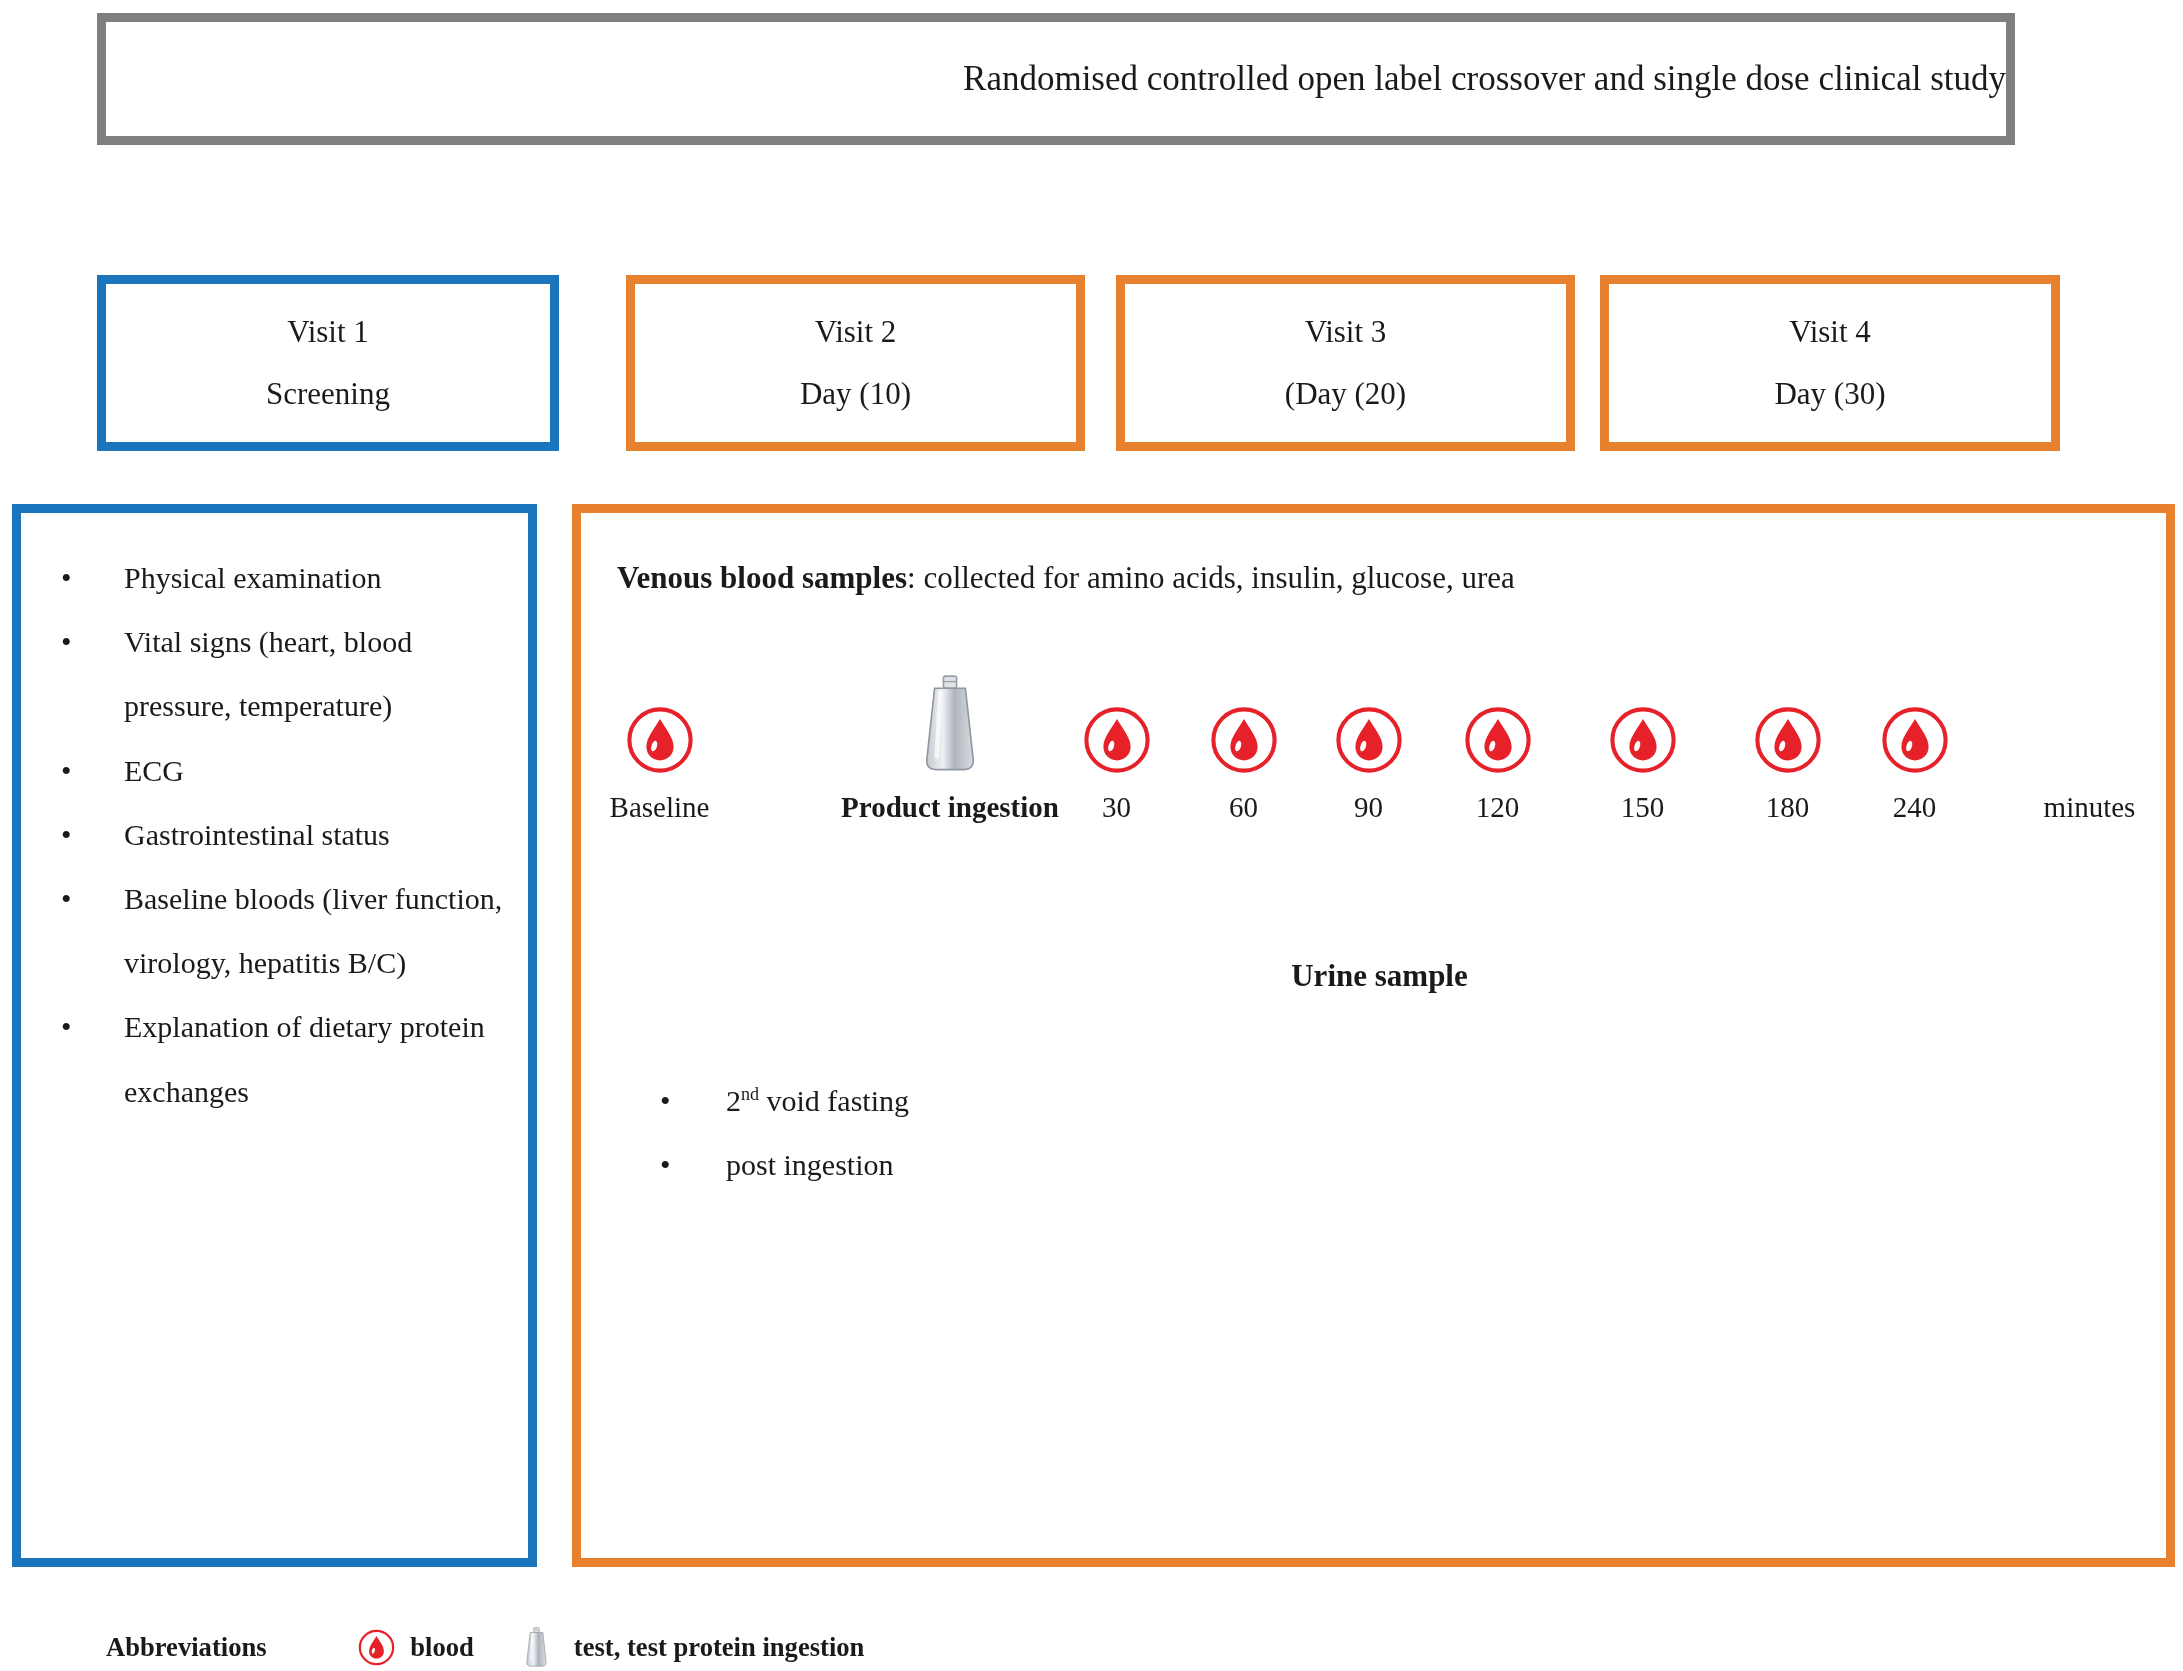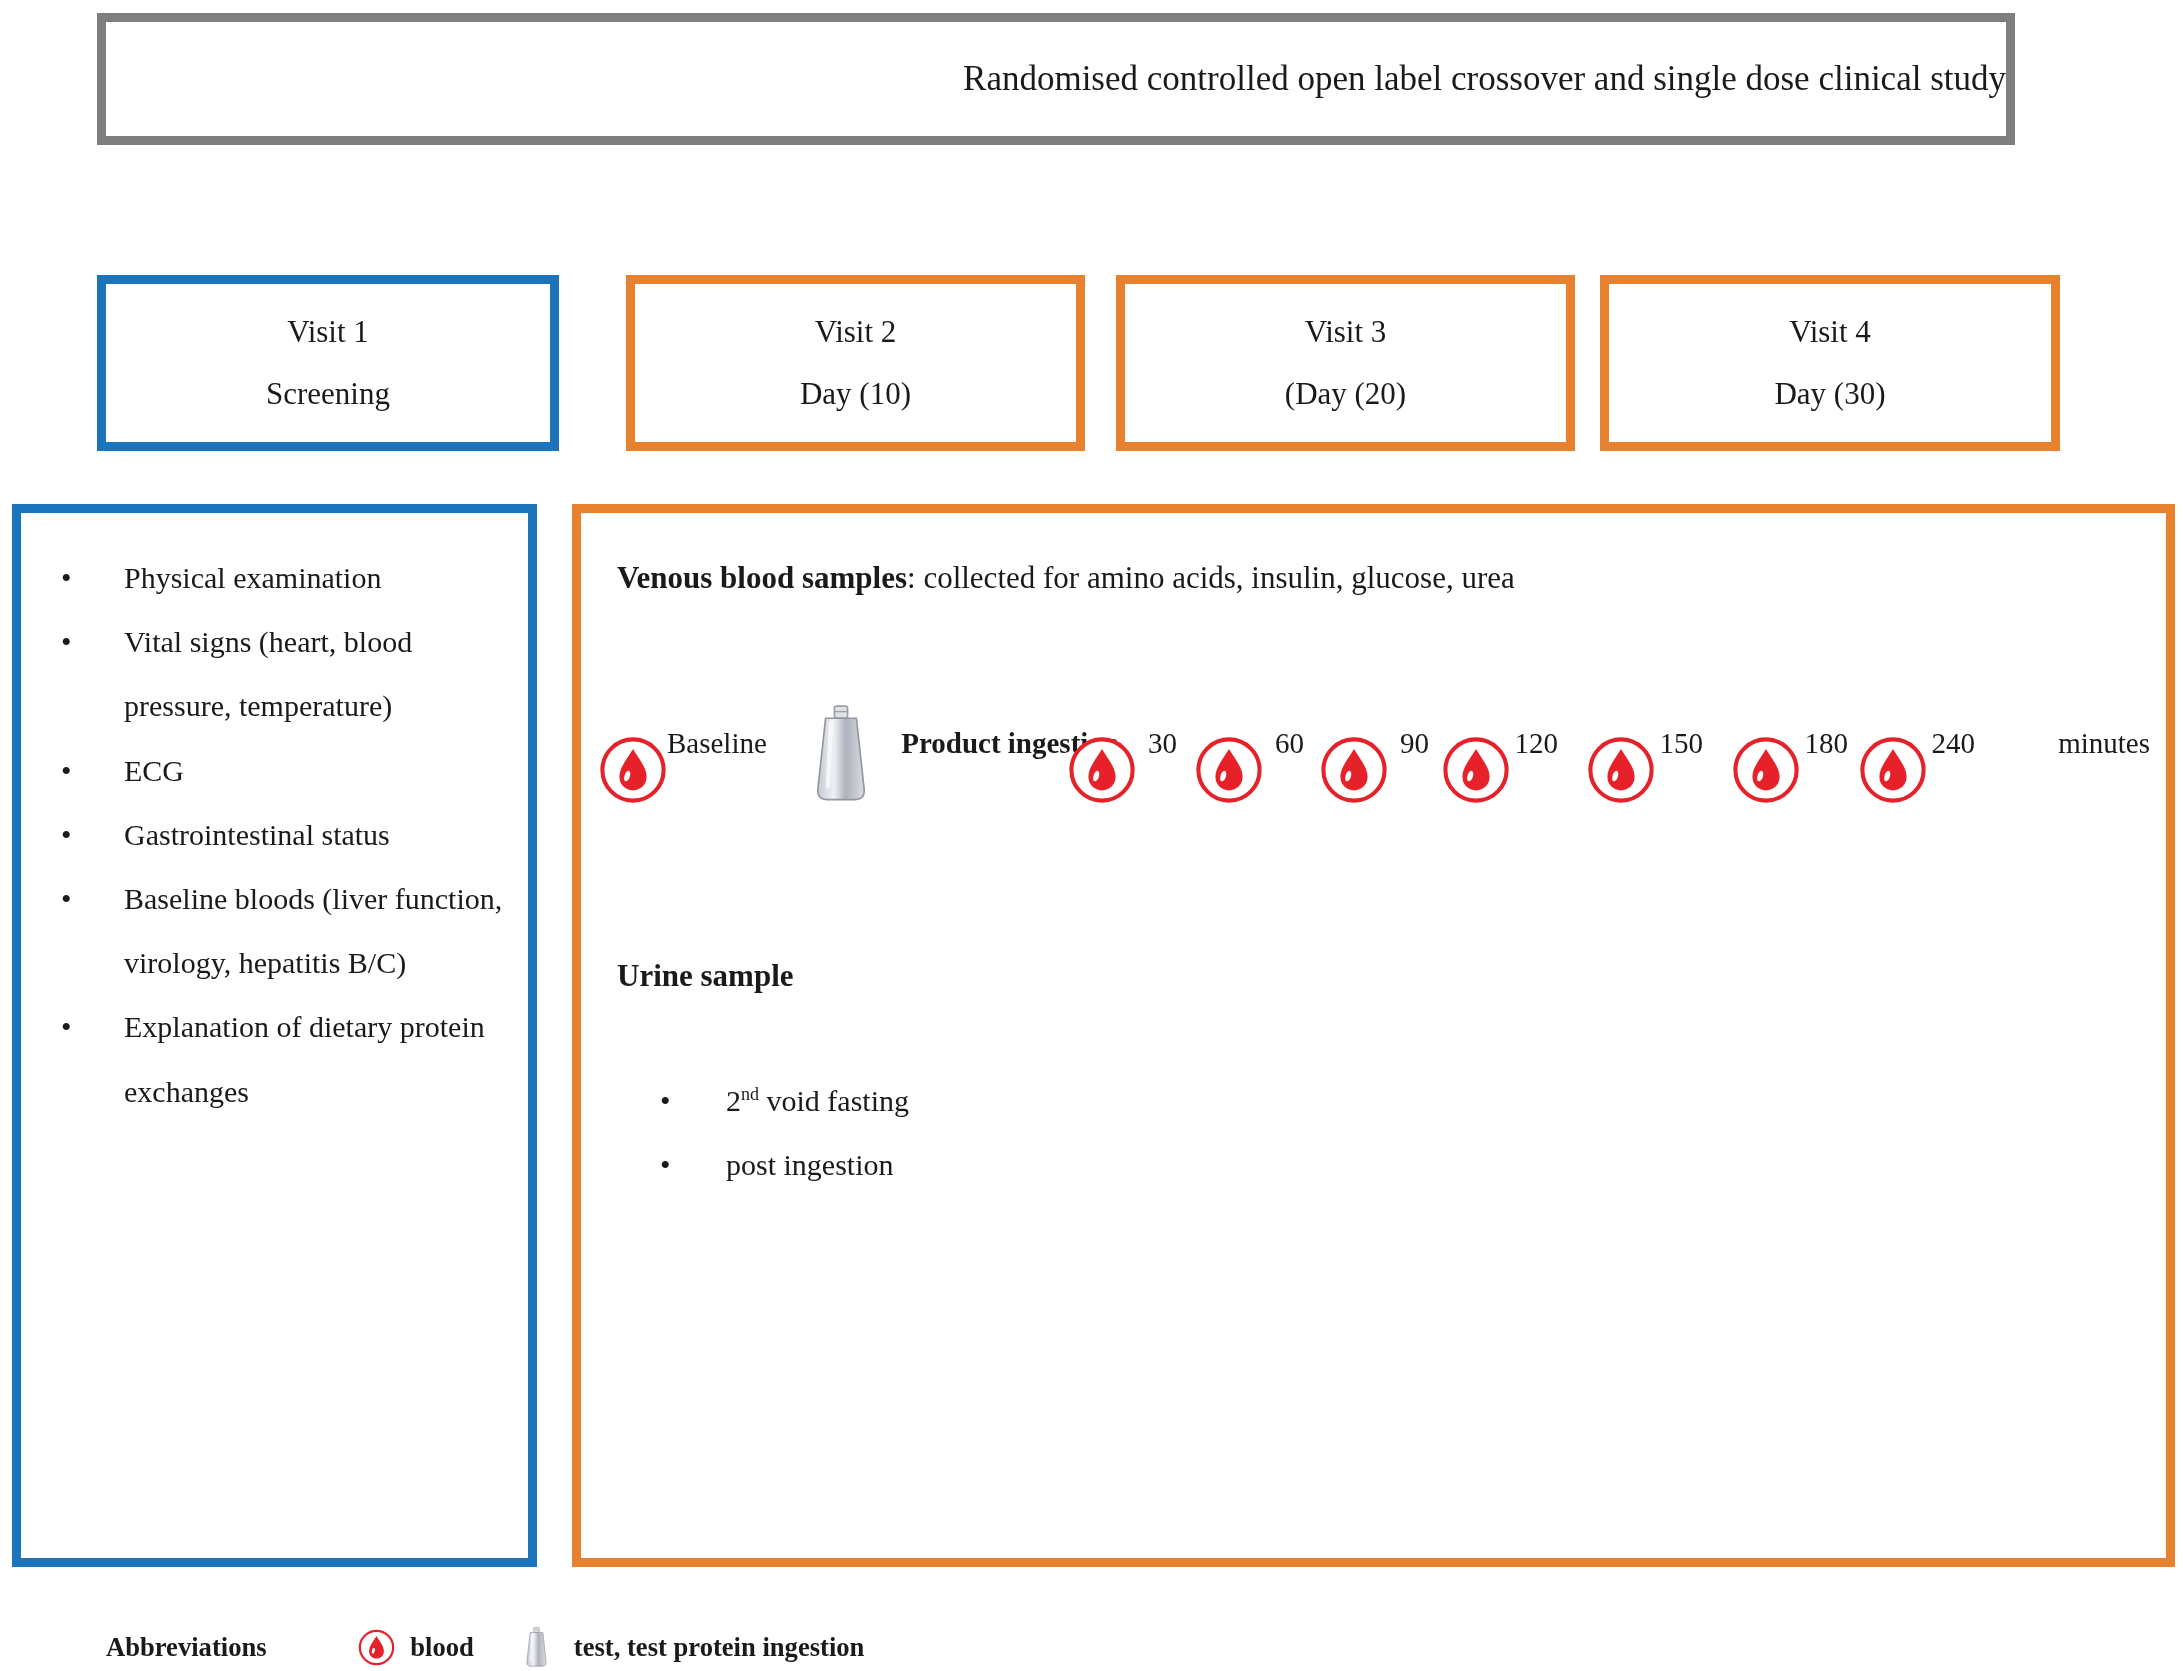--- a/index.html
+++ b/index.html
@@ -77,21 +77,21 @@
   .venous-heading b { font-weight: bold; }
 
   .timeline {
     position: relative;
     margin-top: 39px;
     height: 199px;
   }
   .tl-col {
     position: absolute; top: 0;
     width: 121px; height: 100%;
-    display: flex; flex-direction: row; align-items: center;
+    display: flex; flex-direction: column; align-items: center;
   }
   .tl-icon-area {
     height: 139px; width: 100%;
     display: flex; align-items: flex-end; justify-content: center;
   }
   .tl-label {
     margin-top: 17px;
     font-size: 29px;
     white-space: nowrap;
   }
@@ -108,21 +108,21 @@
   .col-minutes { left: 1448px; }
 
   .blood-icon { color: var(--red); display: block; }
   .drop-lg { width: 68px; height: 68px; }
   .drop-sm { width: 37px; height: 37px; }
   .pouch-lg { width: 70px; height: 99px; }
   .pouch-sm { width: 29px; height: 41px; }
 
   .urine-heading {
     margin: 124px 24px 8px 36px;
-    font-size: 31px; font-weight: bold;
+    font-size: 31px; font-weight: bold; text-align: center;
   }
   .urine-list {
     margin: 75px 0 0 0; padding: 0 0 0 145px;
     list-style: none;
     font-size: 30px; line-height: 2.14;
   }
   .urine-list li { position: relative; }
   .urine-list li::before {
     content: "\2022";
     position: absolute; left: -66px; top: 0;

